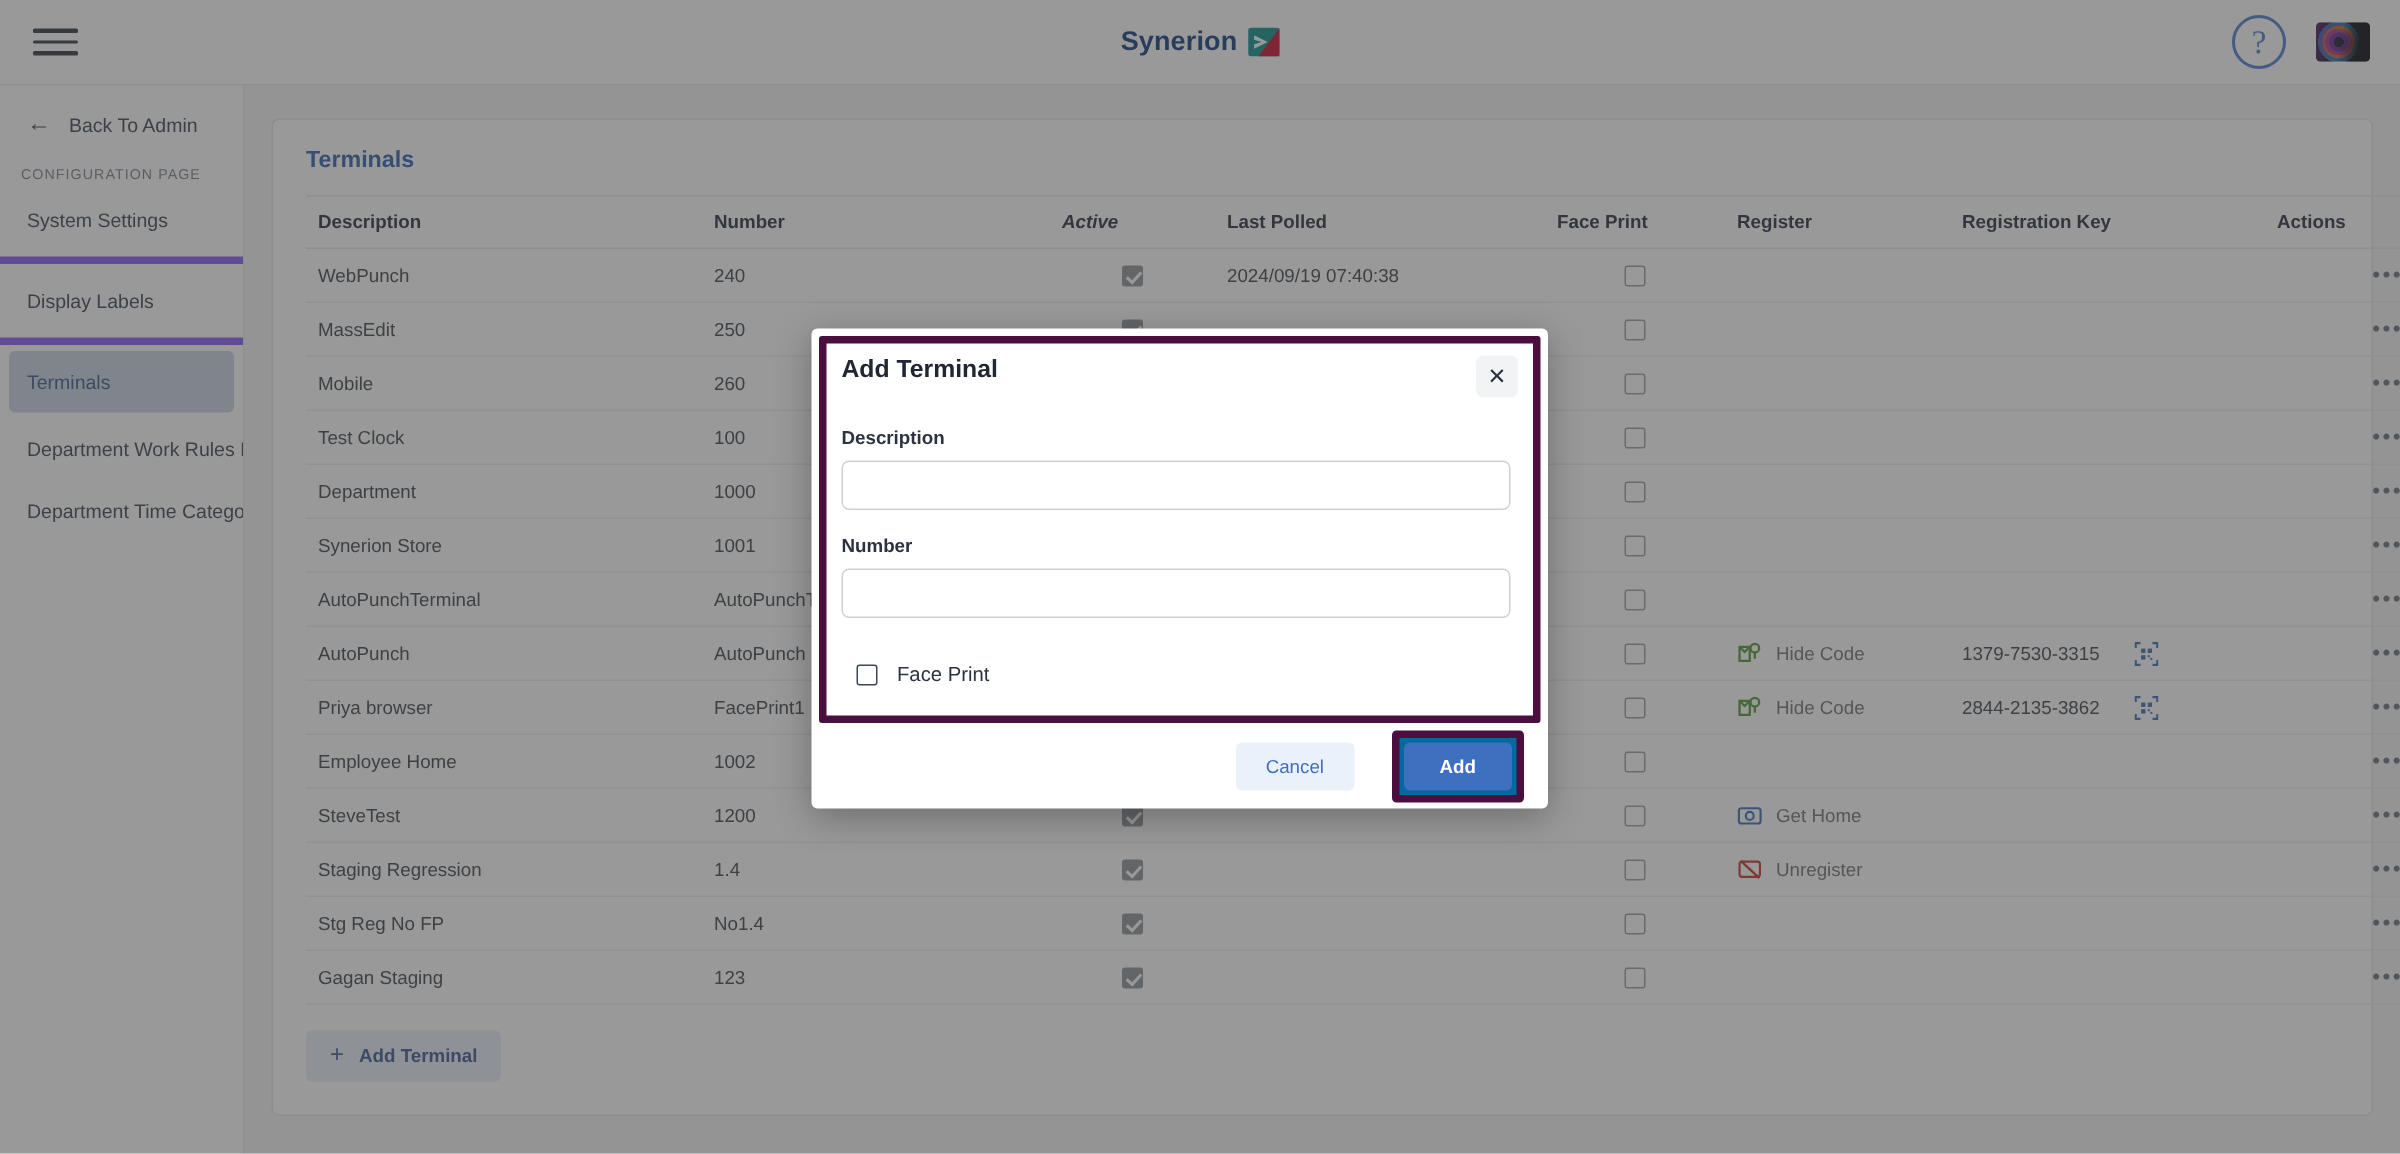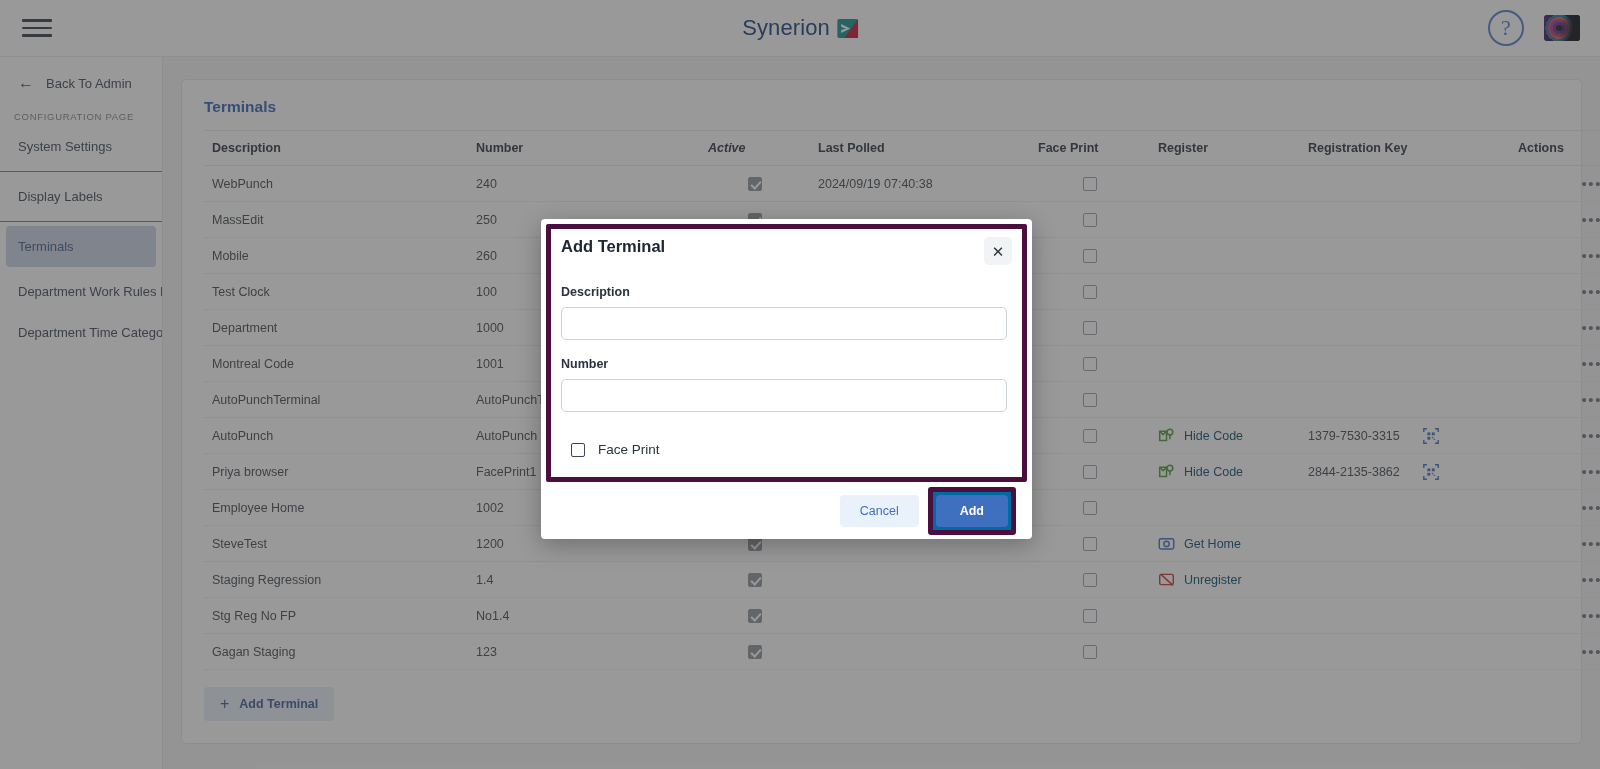--- a/index.html
+++ b/index.html
@@ -28,21 +28,21 @@
     margin-left: 22px; width: 30px; height: 24px;
     display: flex; flex-direction: column; justify-content: center; gap: 5px;
     cursor: pointer;
   }
   .hamburger span { display:block; height: 2.5px; background: #333b45; border-radius: 1px; }
 
   .brand {
     position: absolute; left: 50%; top: 50%; transform: translate(-50%,-50%);
     display: flex; align-items: center; gap: 7px;
   }
-  .brand-text { font-size: 22px; font-weight: 400; color: #14407e; letter-spacing: .1px; }
+  .brand-text { font-size: 18px; font-weight: 700; color: #14407e; letter-spacing: .1px; }
   .brand-mark { width: 21px; height: 21px; position: relative; display:inline-block; }
 
   .topright { position: absolute; right: 20px; top: 50%; transform: translateY(-50%);
     display: flex; align-items: center; gap: 20px; }
   .help-circle {
     width: 36px; height: 36px; border-radius: 50%;
     border: 2px solid #4a7fd4; color: #4a7fd4;
     display:flex; align-items:center; justify-content:center;
     font-size: 22px; font-weight: 400; cursor: pointer;
     font-family: "Liberation Serif", serif;
@@ -64,21 +64,21 @@
   }
   .back-link {
     display:flex; align-items:center; gap: 12px;
     padding: 18px 0 18px 18px; color: #3d4756; font-size: 13px; cursor: pointer;
   }
   .arrow-left { font-size: 16px; line-height: 1; color:#3d4756; }
   .sidebar-caption {
     font-size: 9.5px; letter-spacing: .7px; color: #7d848f;
     padding: 2px 0 0 14px; text-transform: uppercase;
   }
-  .nav-group { border-bottom: 1px solid #8b5cf6; }
+  .nav-group { border-bottom: 5px solid #8b5cf6; }
   .nav-item {
     font-size: 13px; color: #3d4756; padding: 17px 10px 17px 18px;
     cursor: pointer; white-space: nowrap; overflow: hidden;
   }
   .nav-item.active {
     background: #c9d3e6; color: #3f5c8e; border-radius: 4px;
     margin: 4px 6px; padding: 13px 10px 13px 12px;
   }
   .nav-sub { padding: 13px 10px 13px 18px; font-size: 13px; color:#3d4756; cursor:pointer;
              white-space: nowrap; overflow:hidden; }
@@ -114,21 +114,21 @@
     border-radius: 2px; background:#fff; vertical-align: middle; position: relative;
   }
   .cb.checked { background:#8f959c; border-color:#8f959c; }
   .cb.checked::after {
     content:""; position:absolute; left:4px; top:1px; width:4px; height:8px;
     border: solid #fff; border-width: 0 2px 2px 0; transform: rotate(42deg);
   }
   .dots { color:#6b737d; letter-spacing: 1.6px; font-size: 15px; cursor:pointer; }
 
   .regcell { display:flex; align-items:center; gap: 9px; }
-  .reg-label { font-size:12.5px; color:#0c4a6e; cursor:pointer; }
+  .reg-label { font-size:12.5px; color:#737373; cursor:pointer; }
   .keycell { display:flex; align-items:center; gap: 23px; }
   .qr { cursor:pointer; }
 
   .add-terminal-btn {
     position:absolute; bottom: 22px; left: 22px;
     background:#e9eef7; color:#3b5a92; border:none; border-radius: 4px;
     font-size: 12.5px; font-weight: 600; padding: 9px 16px;
     display:flex; align-items:center; gap: 10px; cursor:pointer;
     font-family:"Liberation Sans", sans-serif;
   }
@@ -168,21 +168,21 @@
     padding: 0 10px; font-size: 13px; color:#2b3340; outline:none;
     font-family:"Liberation Sans", sans-serif; background:#fff;
   }
   .field-gap { height: 17px; }
   .fp-row { display:flex; align-items:center; gap: 13px; margin-top: 30px; margin-left: 10px; }
   .fp-box { width: 14px; height: 14px; border:1.5px solid #3d4756; border-radius:2px; background:#fff; cursor:pointer; }
   .fp-label { font-size: 13.5px; color:#2b3340; }
 
   .modal-foot {
     position:absolute; left:0; right:0; bottom: 0; height: 57px;
-    display:flex; align-items:center; justify-content:flex-end; gap: 0; padding-right: 16px;
+    display:flex; align-items:center; justify-content:flex-end; gap: 16px; padding-right: 16px;
   }
   .btn-cancel {
     background:#e9f1fb; color:#3f6fbf; border:none; border-radius: 4px;
     font-size: 12.5px; padding: 9px 20px; cursor:pointer; margin-right: 9px;
     font-family:"Liberation Sans", sans-serif;
   }
   .add-wrap {
     border: 5px solid #4b0f3f; border-radius: 3px; padding: 3px; background:#0369a1;
   }
   .btn-add {
@@ -302,21 +302,21 @@
               <td class="c-desc">Department</td>
               <td class="c-num">1000</td>
               <td class="c-act"><span class="cb checked"></span></td>
               <td class="c-poll"></td>
               <td class="c-fp"><span class="cb"></span></td>
               <td class="c-reg"></td>
               <td class="c-key"></td>
               <td class="c-more"><span class="dots">•••</span></td>
             </tr>
             <tr>
-              <td class="c-desc">Montreal Code</td>
+              <td class="c-desc">Synerion Store</td>
               <td class="c-num">1001</td>
               <td class="c-act"><span class="cb checked"></span></td>
               <td class="c-poll"></td>
               <td class="c-fp"><span class="cb"></span></td>
               <td class="c-reg"></td>
               <td class="c-key"></td>
               <td class="c-more"><span class="dots">•••</span></td>
             </tr>
             <tr>
               <td class="c-desc">AutoPunchTerminal</td>

